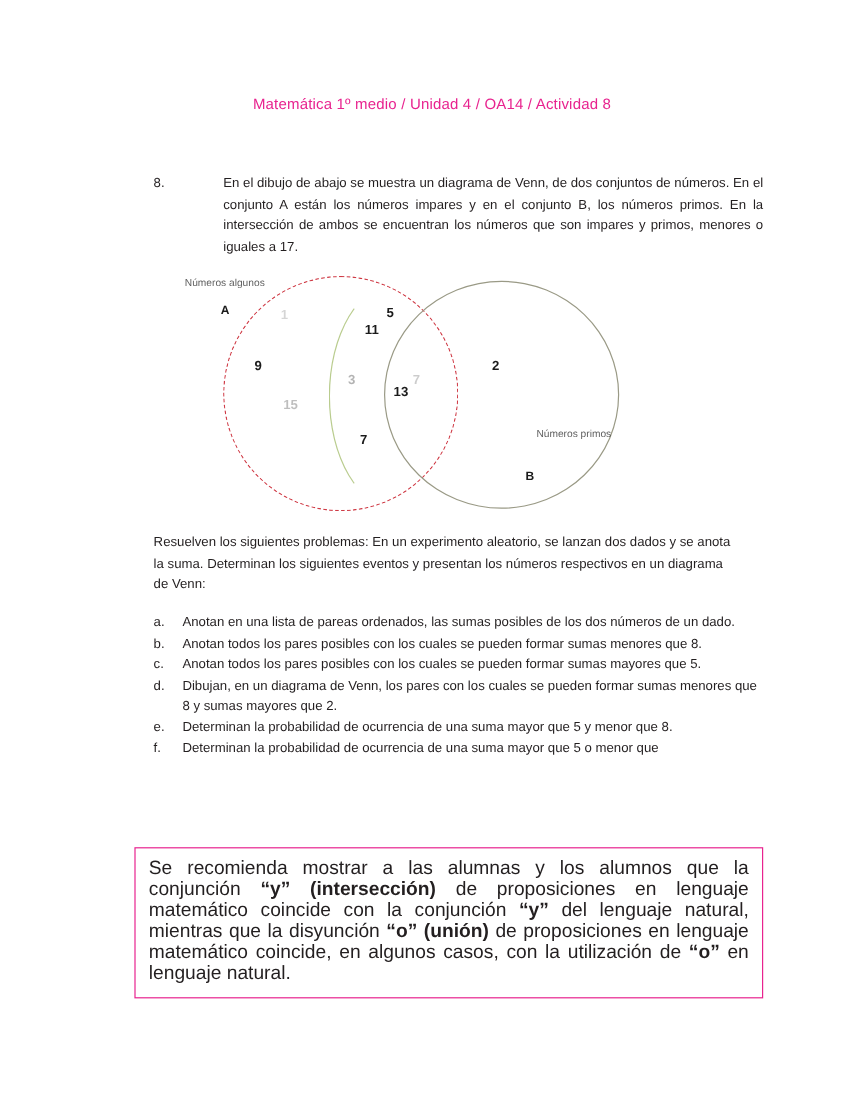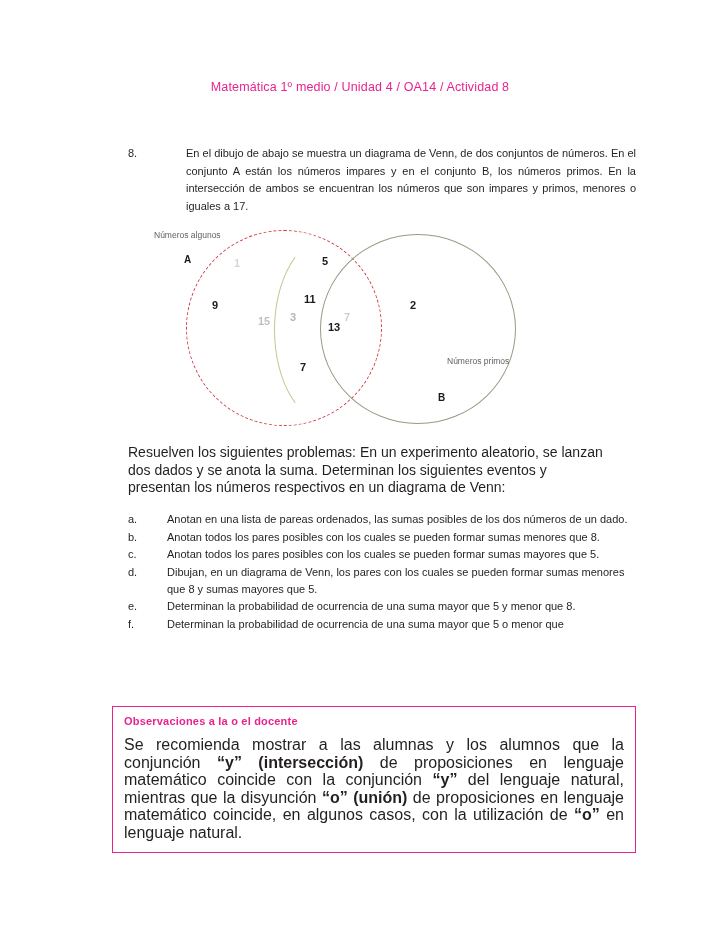--- a/index.html
+++ b/index.html
@@ -121,21 +121,21 @@
     color: #1b1b1b;
     line-height: 1;
   }
 
   
   .intro {
     position: absolute;
     top: 444px;
     left: 128px;
     width: 484px;
-    font-size: 14px;
+    font-size: 11px;
     line-height: 17.5px;
   }
 
   
   .task-list {
     position: absolute;
     top: 511px;
     left: 128px;
     width: 508px;
   }
@@ -147,21 +147,20 @@
   .task-letter {
     flex: 0 0 24px;
     width: 24px;
     font-size: 11px;
     line-height: 17px;
   }
   .task-text {
     flex: 1;
     font-size: 11px;
     line-height: 17px;
-    margin-left: 15px;
   }
 
   
   .obs-box {
     position: absolute;
     top: 706px;
     left: 112px;
     width: 524px;
     box-sizing: border-box;
     border: 1.2px solid #e8238f;
@@ -202,23 +201,23 @@
 
     <div class="venn-label label-a-text">Números algunos</div>
     <div class="set-letter set-a-letter">A</div>
 
     <div class="venn-label label-b-text">Números primos</div>
     <div class="set-letter set-b-letter">B</div>
 
     <div id="venn-numbers">
         <div class="vnum" style="left: 94px; top: 36px; opacity: 0.18;">1</div>
         <div class="vnum" style="left: 72px; top: 78px; opacity: 1;">9</div>
-        <div class="vnum" style="left: 96px; top: 94px; opacity: 0.28; margin-left: 22px;">15</div>
+        <div class="vnum" style="left: 96px; top: 111px; opacity: 0.28;">15</div>
         <div class="vnum" style="left: 182px; top: 34px; opacity: 1;">5</div>
-        <div class="vnum" style="left: 164px; top: 72px; opacity: 1;">11</div>
+        <div class="vnum" style="left: 164px; top: 48px; opacity: 1;">11</div>
         <div class="vnum" style="left: 150px; top: 90px; opacity: 0.33;">3</div>
         <div class="vnum" style="left: 204px; top: 90px; opacity: 0.22;">7</div>
         <div class="vnum" style="left: 188px; top: 100px; opacity: 1; text-align: right;">13</div>
         <div class="vnum" style="left: 160px; top: 140px; opacity: 1;">7</div>
         <div class="vnum" style="left: 270px; top: 78px; opacity: 1;">2</div>
       </div>
   </div>
 
   <div class="intro">Resuelven los siguientes problemas: En un experimento aleatorio, se lanzan dos dados y se anota la suma. Determinan los siguientes eventos y presentan los números respectivos en un diagrama de Venn:</div>
 
@@ -230,30 +229,29 @@
       <div class="task-item">
         <div class="task-letter">b.</div>
         <div class="task-text">Anotan todos los pares posibles con los cuales se pueden formar sumas menores que 8.</div>
       </div>
       <div class="task-item">
         <div class="task-letter">c.</div>
         <div class="task-text">Anotan todos los pares posibles con los cuales se pueden formar sumas mayores que 5.</div>
       </div>
       <div class="task-item">
         <div class="task-letter">d.</div>
-        <div class="task-text">Dibujan, en un diagrama de Venn, los pares con los cuales se pueden formar sumas menores que 8 y sumas mayores que 5.</div>
+        <div class="task-text">Dibujan, en un diagrama de Venn, los pares con los cuales se pueden formar sumas menores que 8 y sumas mayores que 2.</div>
       </div>
       <div class="task-item">
         <div class="task-letter">e.</div>
         <div class="task-text">Determinan la probabilidad de ocurrencia de una suma mayor que 5 y menor que 8.</div>
       </div>
       <div class="task-item">
         <div class="task-letter">f.</div>
         <div class="task-text">Determinan la probabilidad de ocurrencia de una suma mayor que 5 o menor que</div>
       </div>
     </div>
 
   <div class="obs-box">
-    <div class="obs-title">Observaciones a la o el docente</div>
     <div class="obs-body" id="obs-body"><span>Se recomienda mostrar a las alumnas y los alumnos que la conjunción </span><b>“y” (intersección)</b><span> de proposiciones en lenguaje matemático coincide con la conjunción </span><b>“y”</b><span> del lenguaje natural, mientras que la disyunción </span><b>“o” (unión)</b><span> de proposiciones en lenguaje matemático coincide, en algunos casos, con la utilización de </span><b>“o”</b><span> en lenguaje natural.</span></div>
   </div>
 
 </div>
 
 </body></html>

